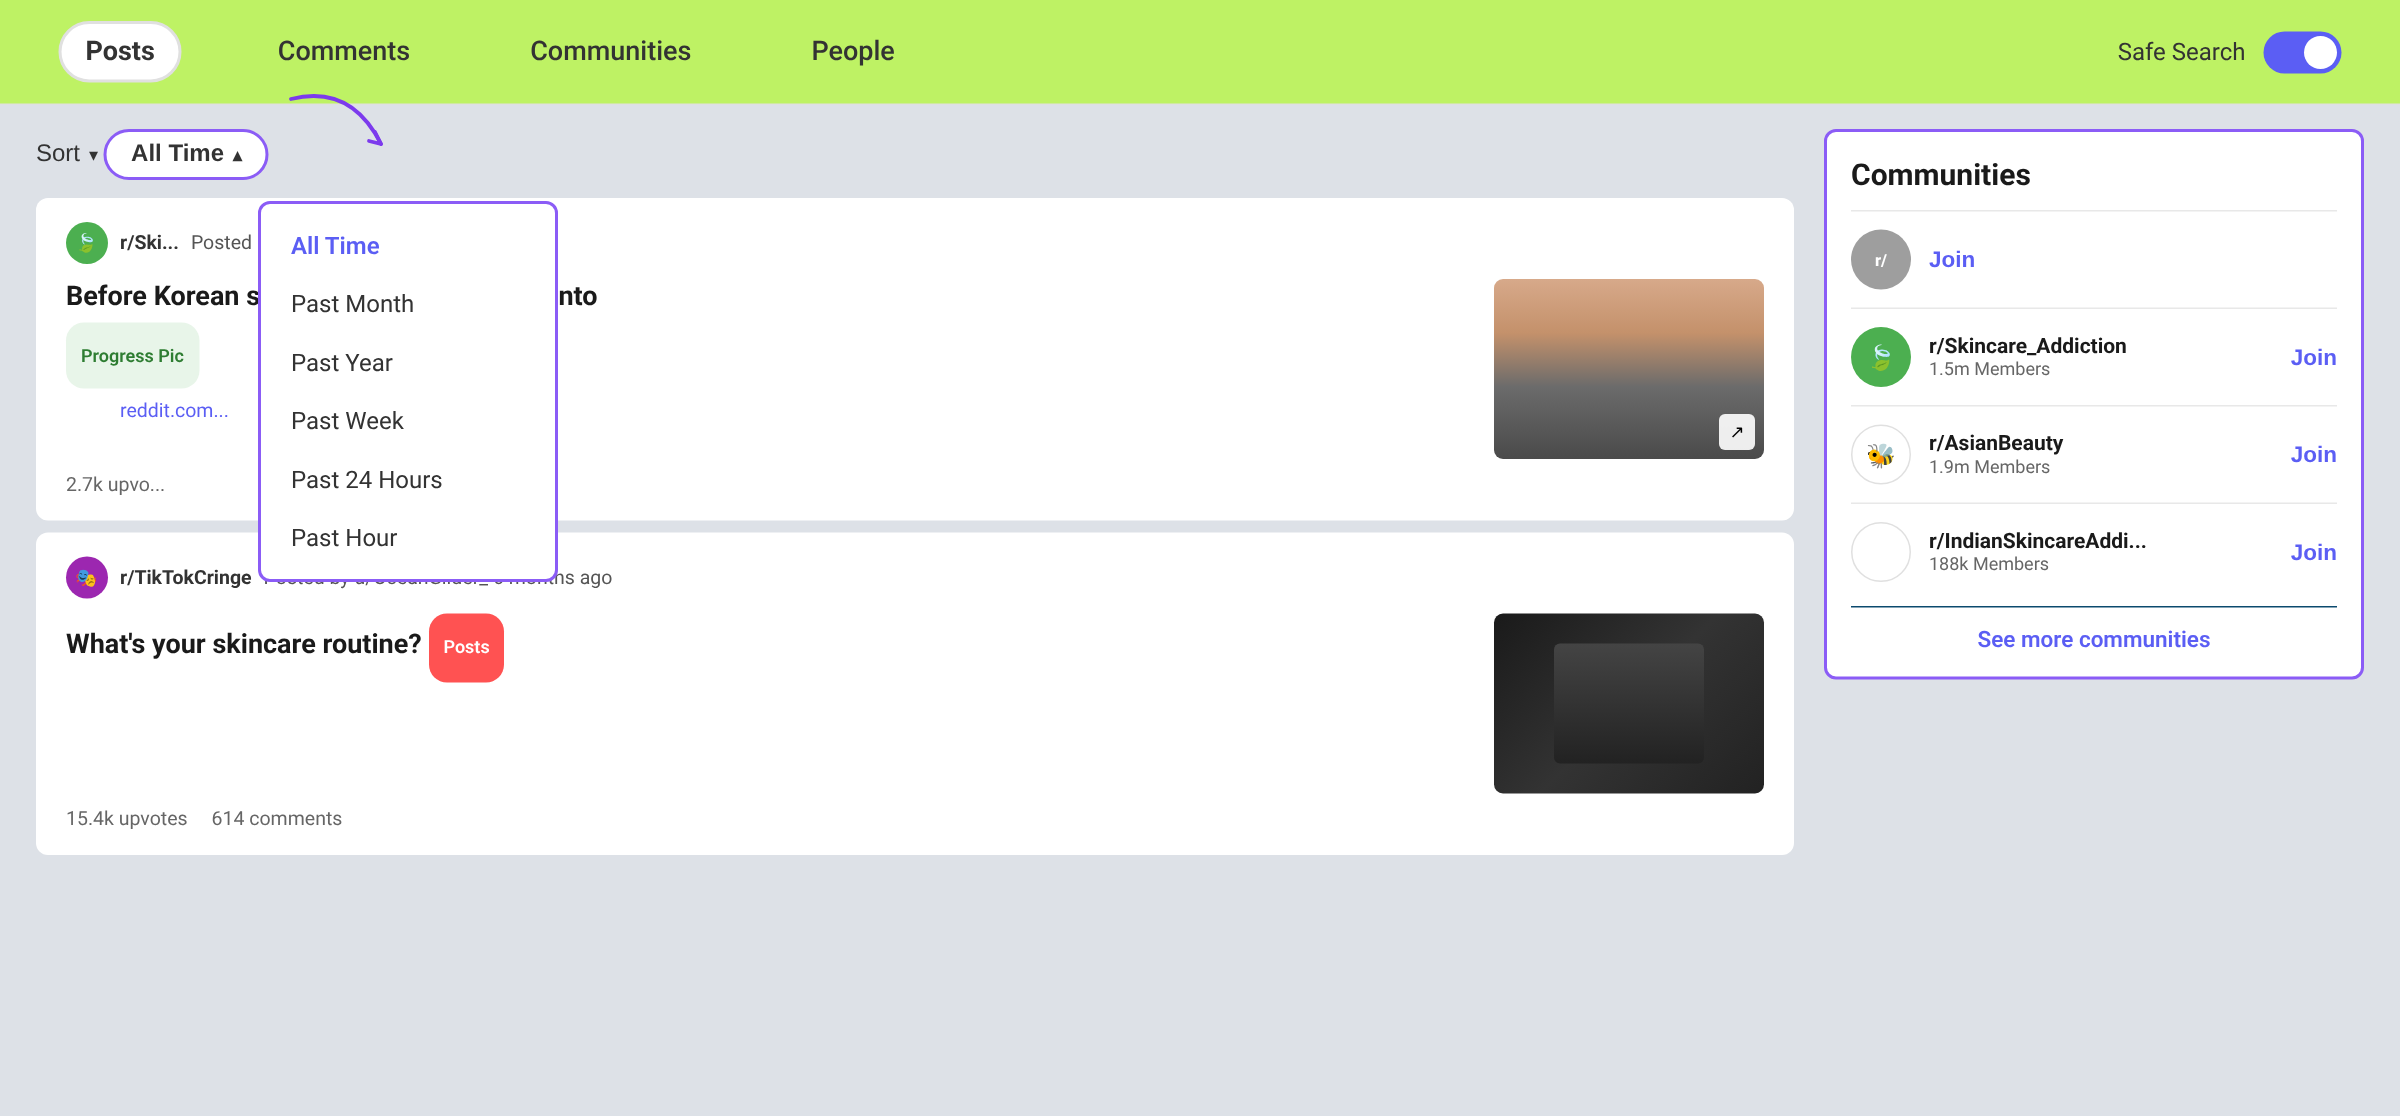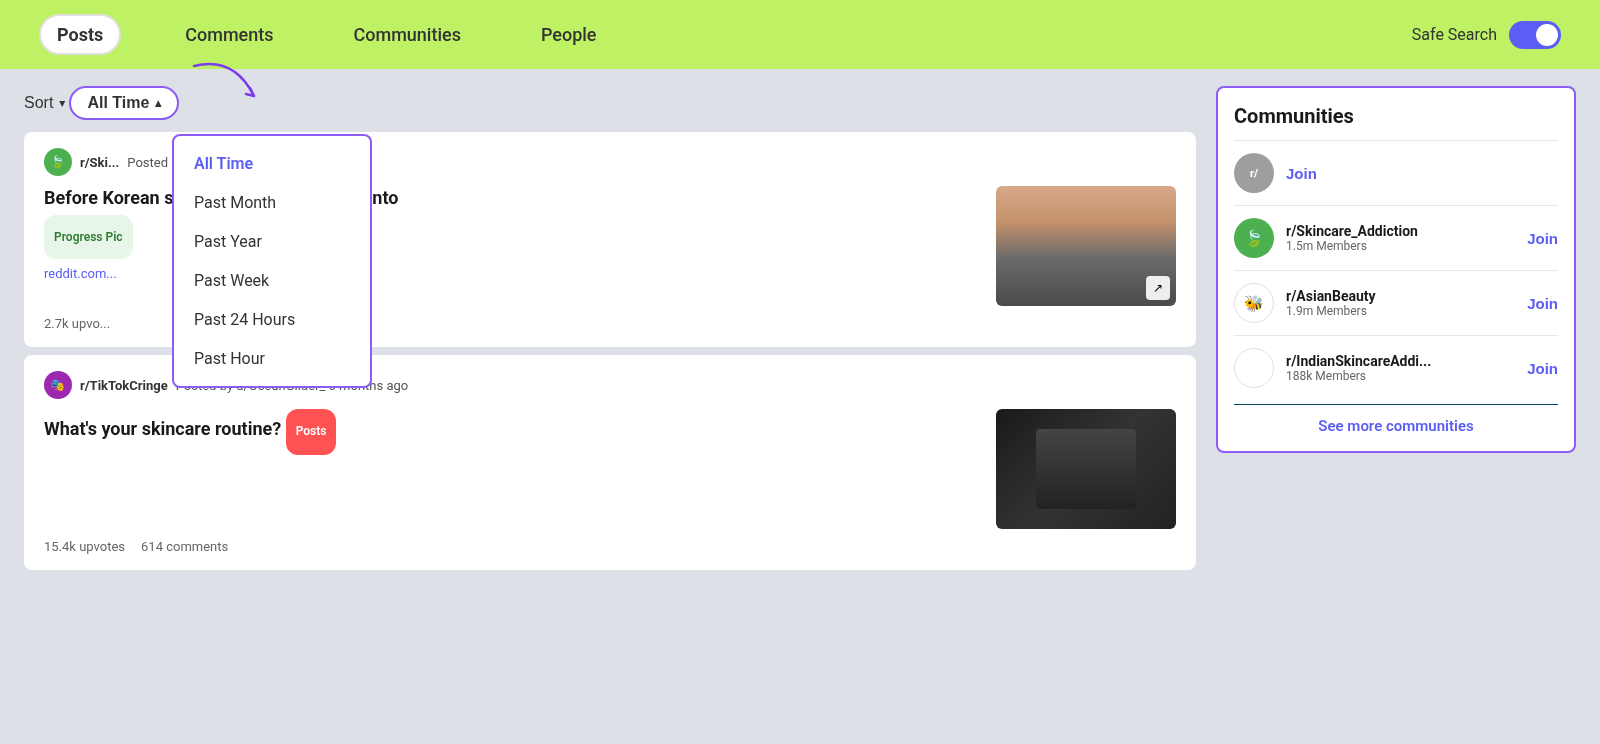--- a/index.html
+++ b/index.html
@@ -193,20 +193,21 @@
     .post-title {
       font-size: 18px;
       font-weight: 700;
       color: #1a1a1a;
       margin-bottom: 6px;
       line-height: 1.3;
     }
     .post-link {
       color: #5b5ef4;
       font-size: 13px;
+      margin-left: 36px;
     }
     .tag {
       display: inline-block;
       background: #e8f5e9;
       color: #2e7d32;
       border-radius: 12px;
       padding: 15px 10px;
       font-size: 12px;
       font-weight: 600;
       margin-bottom: 4px;

